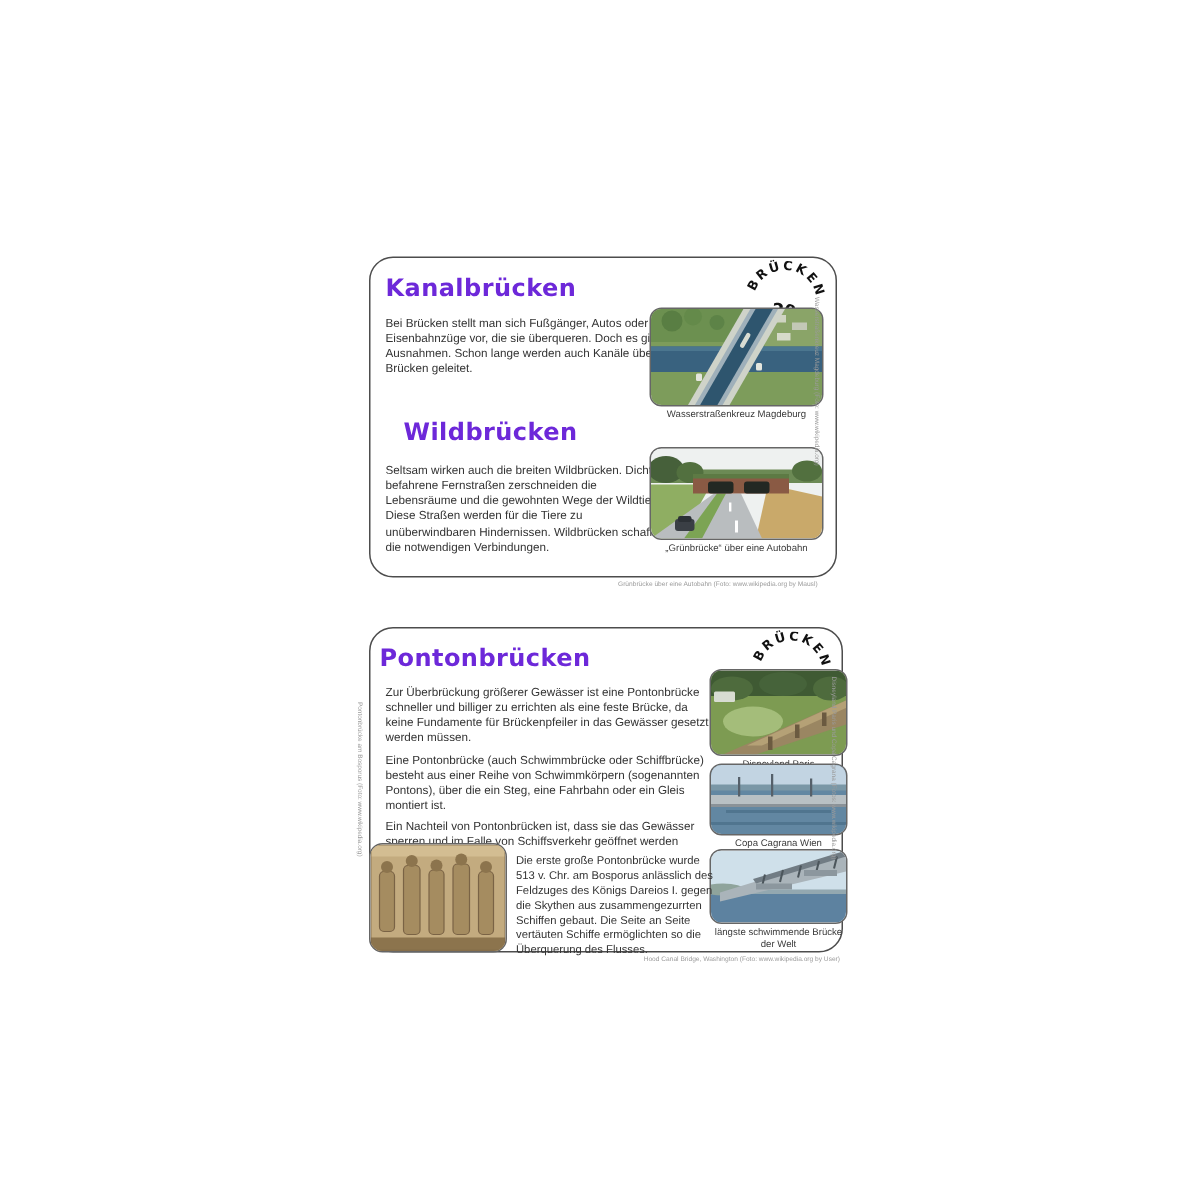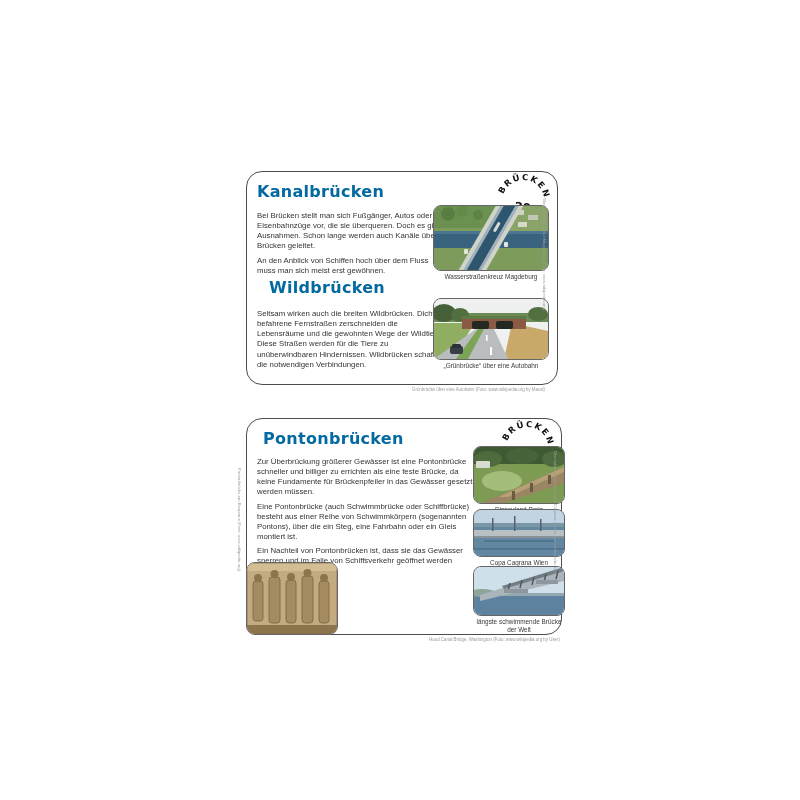--- a/index.html
+++ b/index.html
@@ -8,21 +8,21 @@
     font-family:"Liberation Sans", sans-serif;color:#333;
     -webkit-font-smoothing:antialiased;
   }
   .card{
     position:absolute;background:#fff;border:1.6px solid #4d4d4d;border-radius:16px;
     box-sizing:border-box;
   }
   .card1{left:246px;top:171px;width:312px;height:214px;}
   .card2{left:246px;top:418px;width:316px;height:217px;}
   .card-h{
-    position:absolute;margin:0;font-weight:bold;font-size:16px;color:#0369a1;
+    position:absolute;margin:0;font-weight:bold;font-size:16px;color:#6d28d9;
     letter-spacing:.3px;font-family:"DejaVu Sans", sans-serif;
   }
   .body-text{position:absolute;font-size:7.8px;line-height:1.3;color:#333;}
   .body-text p{margin:0 0 4px 0;}
   .badge{position:absolute;top:2px;right:3px;width:60px;height:42px;transform:rotate(6deg);}
   .badge text{fill:#111;font-family:"DejaVu Sans", sans-serif;font-weight:bold;}
   .badge .arc-t{font-size:8.5px;letter-spacing:1.6px;}
   .badge .num-t{font-size:11.5px;}
   .fig{position:absolute;text-align:center;}
   .photo{
@@ -48,21 +48,20 @@
         <path id="arc0" d="M 9 27 A 21 21 0 0 1 51 27" fill="none"></path>
       </defs>
     <text class="arc-t"><textPath href="#arc0" startOffset="50%" text-anchor="middle">BRÜCKEN</textPath></text>
     <text class="num-t" x="30" y="37" text-anchor="middle">20</text>
   </svg>
 
   <h1 class="card-h" style="left:10px;top:10px;">Kanalbrücken</h1>
 
   <div class="body-text" style="left:10px;top:39px;width:188px;">
     <p>Bei Brücken stellt man sich Fußgänger, Autos oder Eisenbahnzüge vor, die sie überqueren. Doch es gibt Ausnahmen. Schon lange werden auch Kanäle über Brücken geleitet.</p>
-    <p>An den Anblick von Schiffen hoch über dem Fluss muss man sich meist erst gewöhnen.</p>
   </div>
 
   <figure class="fig" style="left:184px;top:33px;width:120px;margin:0;">
     <span class="photo" style="width:114px;height:64px;">
       <svg viewBox="0 0 114 64" width="114" height="64">
         <rect width="114" height="64" fill="#7d9c5b"></rect>
         <rect width="114" height="22" fill="#6c9050"></rect>
         <circle cx="14" cy="8" r="7" fill="#597e43"></circle>
           <circle cx="28" cy="5" r="6" fill="#648a4a"></circle>
         <circle cx="44" cy="9" r="5" fill="#5d8347"></circle>
@@ -124,21 +123,21 @@
 <section class="card card2">
 
   <svg class="badge" viewBox="0 0 60 42">
     <defs>
         <path id="arc1" d="M 9 27 A 21 21 0 0 1 51 27" fill="none"></path>
       </defs>
     <text class="arc-t"><textPath href="#arc1" startOffset="50%" text-anchor="middle">BRÜCKEN</textPath></text>
     <text class="num-t" x="30" y="37" text-anchor="middle">21</text>
   </svg>
 
-  <h1 class="card-h" style="left:16px;top:10px;text-align:center;">Pontonbrücken</h1>
+  <h1 class="card-h" style="left:6px;top:10px;text-align:center;">Pontonbrücken</h1>
 
   <div class="body-text" style="left:10px;top:38px;width:219px;">
     <p>Zur Überbrückung größerer Gewässer ist eine Pontonbrücke schneller und billiger zu errichten als eine feste Brücke, da keine Fundamente für Brückenpfeiler in das Gewässer gesetzt werden müssen.</p>
     <p>Eine Pontonbrücke (auch Schwimmbrücke oder Schiffbrücke) besteht aus einer Reihe von Schwimmkörpern (sogenannten Pontons), über die ein Steg, eine Fahrbahn oder ein Gleis montiert ist.</p>
     <p>Ein Nachteil von Pontonbrücken ist, dass sie das Gewässer sperren und im Falle von Schiffsverkehr geöffnet werden müssen.</p>
   </div>
 
   <figure class="fig" style="left:225px;top:27px;width:94px;margin:0;">
     <span class="photo" style="width:90px;height:56px;">
       <svg viewBox="0 0 90 56" width="90" height="56">
@@ -216,19 +215,20 @@
             <circle cx="27.5" cy="11" r="4"></circle>
           <circle cx="44" cy="14" r="4"></circle>
             <circle cx="60.5" cy="10" r="4"></circle>
           <circle cx="77" cy="15" r="4"></circle>
         </g>
         <rect x="0" y="0" width="90" height="71" fill="none" stroke="#7a6345" stroke-width="2" opacity="0.35"></rect>
       </svg>
     </span>
   </figure>
 
+  <div class="box-text" style="left:97px;top:150px;width:133px;">Die erste große Pontonbrücke wurde 513 v. Chr. am Bosporus anlässlich des Feldzuges des Königs Dareios I. gegen die Skythen aus zusammengezurrten Schiffen gebaut. Die Seite an Seite vertäuten Schiffe ermöglichten so die Überquerung des Flusses.</div>
 
   <div class="credit credit-v" style="left:306px;top:32px;">Disneyland Paris und Copa Cagrana (Fotos: www.wikipedia.org)</div>
 </section>
 
 <div class="credit credit-v" style="left:237px;top:468px;">Pontonbrücke am Bosporus (Foto: www.wikipedia.org)</div>
 
 <div class="credit credit-h" style="right:240px;top:637px;">Hood Canal Bridge, Washington (Foto: www.wikipedia.org by User)</div>
 
 </body></html>

